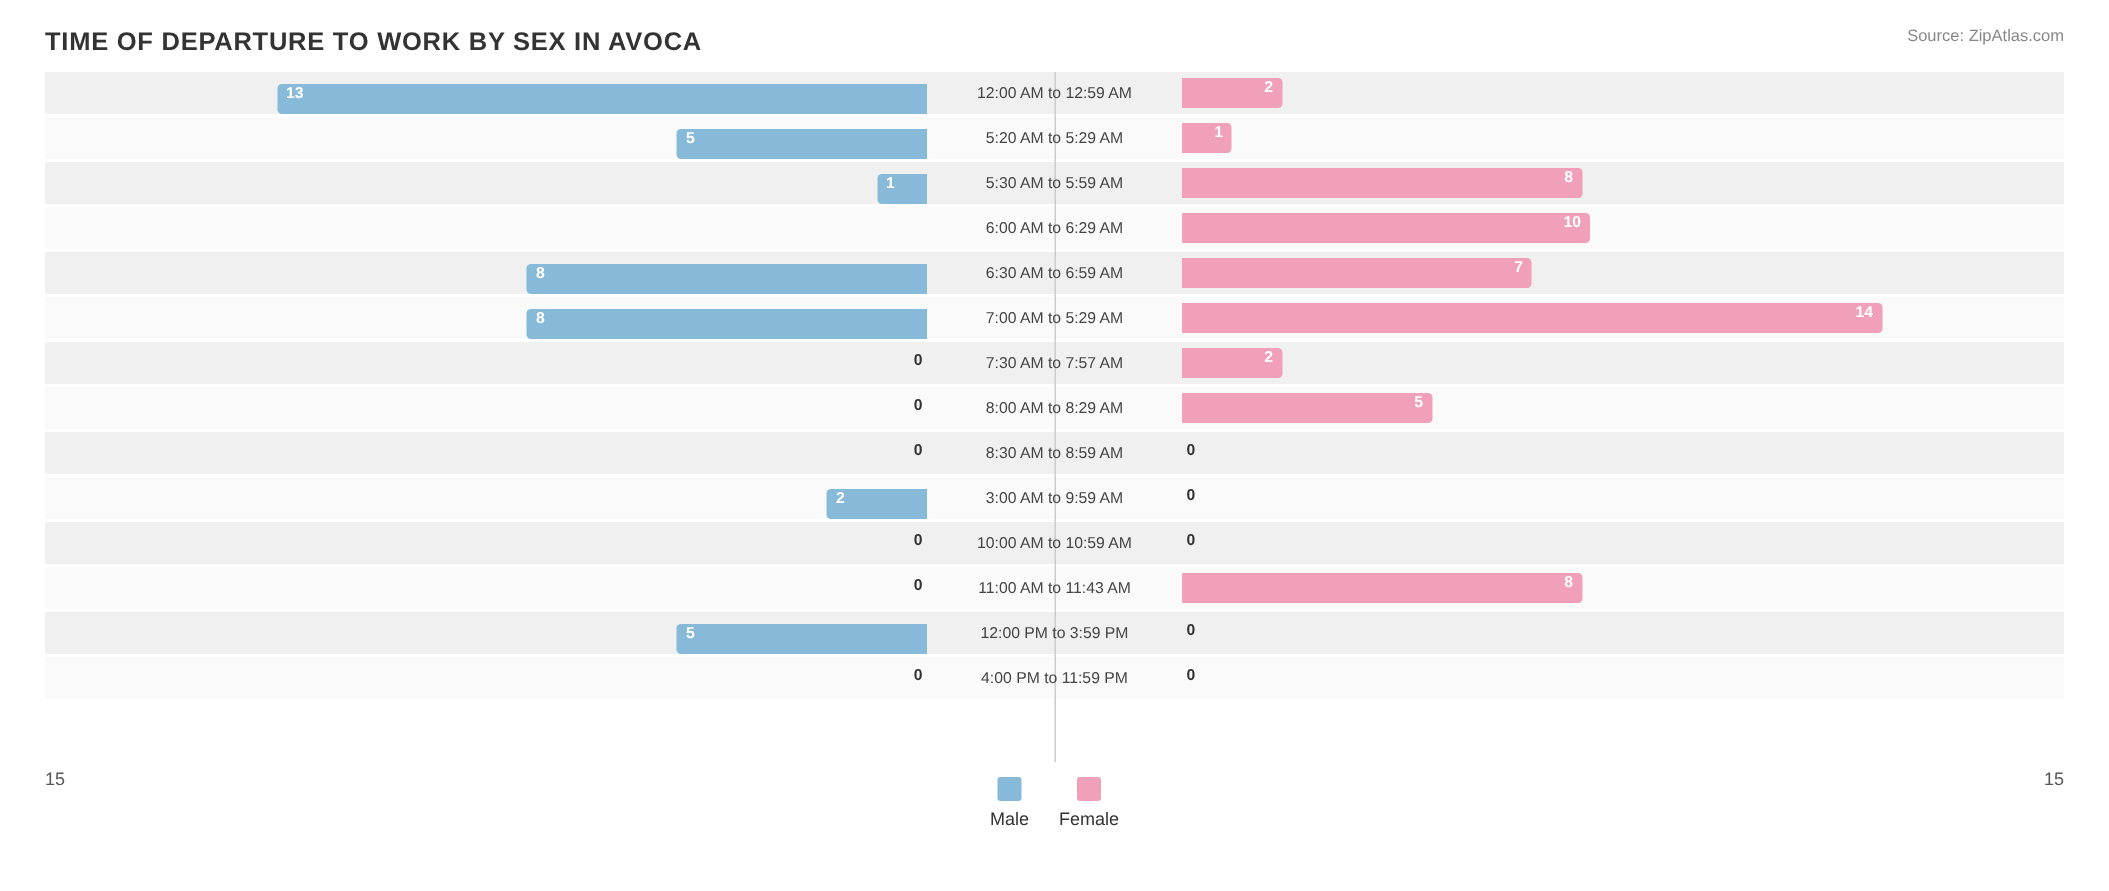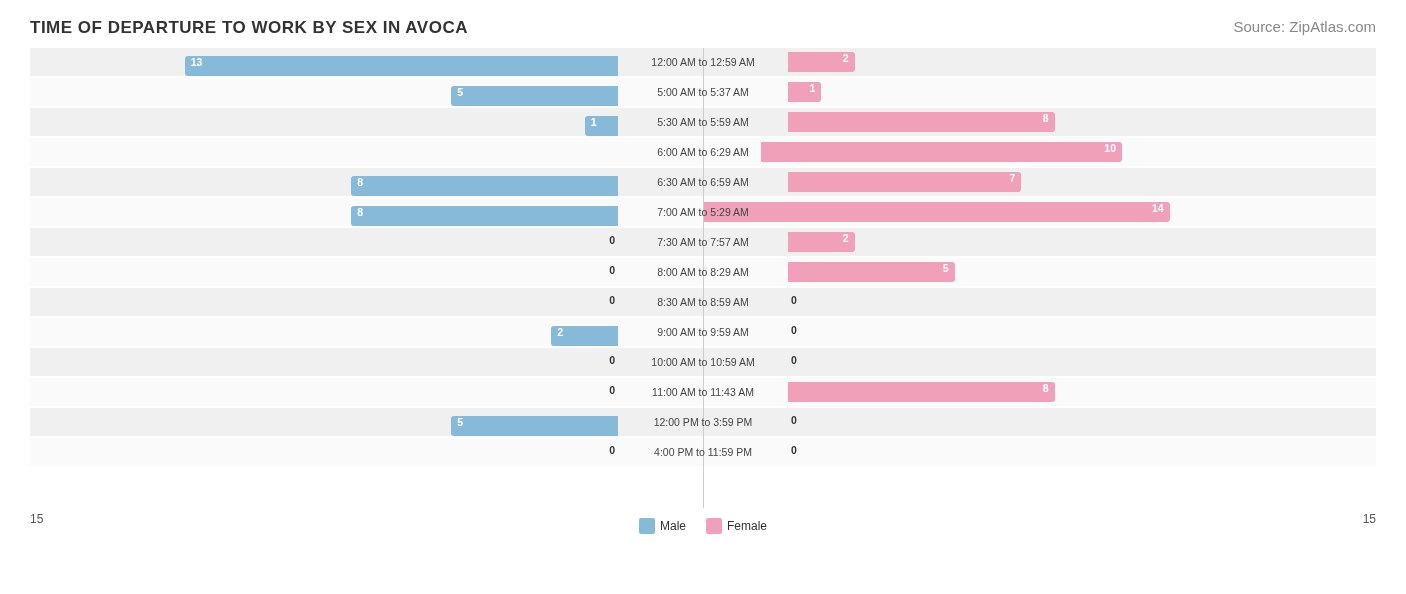--- a/index.html
+++ b/index.html
@@ -21,36 +21,37 @@
       font-weight: bold;
       color: #333;
       margin-bottom: 10px;
       text-transform: uppercase;
       letter-spacing: 0.5px;
     }
     .source-text {
       position: absolute;
       top: 18px;
       right: 30px;
-      font-size: 15px;
+      font-size: 11px;
       color: #888;
     }
     .legend {
       display: flex;
       justify-content: center;
       align-items: center;
       gap: 20px;
       margin-top: 6px;
     }
     .legend-item {
       display: flex;
       align-items: center;
       gap: 5px;
       font-size: 12px;
       color: #333;
+      flex-direction: column;
     }
     .legend-box {
       width: 16px;
       height: 16px;
       border-radius: 2px;
     }
 
     
     .chart-inner {
       position: relative;
@@ -126,51 +127,51 @@
         </div>
         <span class="row-label">12:00 AM to 12:59 AM</span>
       </div>
       <div class="row" style="background: rgb(250, 250, 250);">
         <div class="m-bar" style="width: 166.667px; margin-right: 85px;">
           <span style="position: absolute; left: 6px; font-size: 10.5px; font-weight: bold; color: rgb(255, 255, 255);">5</span>
         </div>
         <div class="f-bar" style="width: 33.3333px; margin-left: 85px;">
           <span style="position: absolute; right: 6px; font-size: 10.5px; font-weight: bold; color: rgb(255, 255, 255);">1</span>
         </div>
-        <span class="row-label">5:00 AM to 5:37 AM</span>
+        <span class="row-label">5:20 AM to 5:29 AM</span>
       </div>
       <div class="row" style="background: rgb(240, 240, 240);">
         <div class="m-bar" style="width: 33.3333px; margin-right: 85px;">
           <span style="position: absolute; left: 6px; font-size: 10.5px; font-weight: bold; color: rgb(255, 255, 255);">1</span>
         </div>
         <div class="f-bar" style="width: 266.667px; margin-left: 85px;">
           <span style="position: absolute; right: 6px; font-size: 10.5px; font-weight: bold; color: rgb(255, 255, 255);">8</span>
         </div>
         <span class="row-label">5:30 AM to 5:59 AM</span>
       </div>
       <div class="row" style="background: rgb(250, 250, 250);">
-        <div class="f-bar" style="width: 361px; margin-left: 58px;">
+        <div class="f-bar" style="width: 272px; margin-left: 85px;">
           <span style="position: absolute; right: 6px; font-size: 10.5px; font-weight: bold; color: rgb(255, 255, 255);">10</span>
         </div>
         <span class="row-label">6:00 AM to 6:29 AM</span>
       </div>
       <div class="row" style="background: rgb(240, 240, 240);">
         <div class="m-bar" style="width: 266.667px; margin-right: 85px;">
           <span style="position: absolute; left: 6px; font-size: 10.5px; font-weight: bold; color: rgb(255, 255, 255);">8</span>
         </div>
         <div class="f-bar" style="width: 233.333px; margin-left: 85px;">
           <span style="position: absolute; right: 6px; font-size: 10.5px; font-weight: bold; color: rgb(255, 255, 255);">7</span>
         </div>
         <span class="row-label">6:30 AM to 6:59 AM</span>
       </div>
       <div class="row" style="background: rgb(250, 250, 250);">
         <div class="m-bar" style="width: 266.667px; margin-right: 85px;">
           <span style="position: absolute; left: 6px; font-size: 10.5px; font-weight: bold; color: rgb(255, 255, 255);">8</span>
         </div>
-        <div class="f-bar" style="width: 466.667px; ">
+        <div class="f-bar" style="width: 466.667px; margin-left: 85px;">
           <span style="position: absolute; right: 6px; font-size: 10.5px; font-weight: bold; color: rgb(255, 255, 255);">14</span>
         </div>
         <span class="row-label">7:00 AM to 5:29 AM</span>
       </div>
       <div class="row" style="background: rgb(240, 240, 240);">
         <span style="position: absolute; right: calc(50% + 88px); top: 6px; font-size: 10.5px; font-weight: bold; color: rgb(51, 51, 51);">0</span>
         <div class="f-bar" style="width: 66.6667px; margin-left: 85px;">
           <span style="position: absolute; right: 6px; font-size: 10.5px; font-weight: bold; color: rgb(255, 255, 255);">2</span>
         </div>
         <span class="row-label">7:30 AM to 7:57 AM</span>
@@ -185,21 +186,21 @@
       <div class="row" style="background: rgb(240, 240, 240);">
         <span style="position: absolute; right: calc(50% + 88px); top: 6px; font-size: 10.5px; font-weight: bold; color: rgb(51, 51, 51);">0</span>
         <span style="position: absolute; left: calc(50% + 88px); top: 6px; font-size: 10.5px; font-weight: bold; color: rgb(51, 51, 51);">0</span>
         <span class="row-label">8:30 AM to 8:59 AM</span>
       </div>
       <div class="row" style="background: rgb(250, 250, 250);">
         <div class="m-bar" style="width: 66.6667px; margin-right: 85px;">
           <span style="position: absolute; left: 6px; font-size: 10.5px; font-weight: bold; color: rgb(255, 255, 255);">2</span>
         </div>
         <span style="position: absolute; left: calc(50% + 88px); top: 6px; font-size: 10.5px; font-weight: bold; color: rgb(51, 51, 51);">0</span>
-        <span class="row-label">9:00 AM to 9:59 AM</span>
+        <span class="row-label">3:00 AM to 9:59 AM</span>
       </div>
       <div class="row" style="background: rgb(240, 240, 240);">
         <span style="position: absolute; right: calc(50% + 88px); top: 6px; font-size: 10.5px; font-weight: bold; color: rgb(51, 51, 51);">0</span>
         <span style="position: absolute; left: calc(50% + 88px); top: 6px; font-size: 10.5px; font-weight: bold; color: rgb(51, 51, 51);">0</span>
         <span class="row-label">10:00 AM to 10:59 AM</span>
       </div>
       <div class="row" style="background: rgb(250, 250, 250);">
         <span style="position: absolute; right: calc(50% + 88px); top: 6px; font-size: 10.5px; font-weight: bold; color: rgb(51, 51, 51);">0</span>
         <div class="f-bar" style="width: 266.667px; margin-left: 85px;">
           <span style="position: absolute; right: 6px; font-size: 10.5px; font-weight: bold; color: rgb(255, 255, 255);">8</span>

